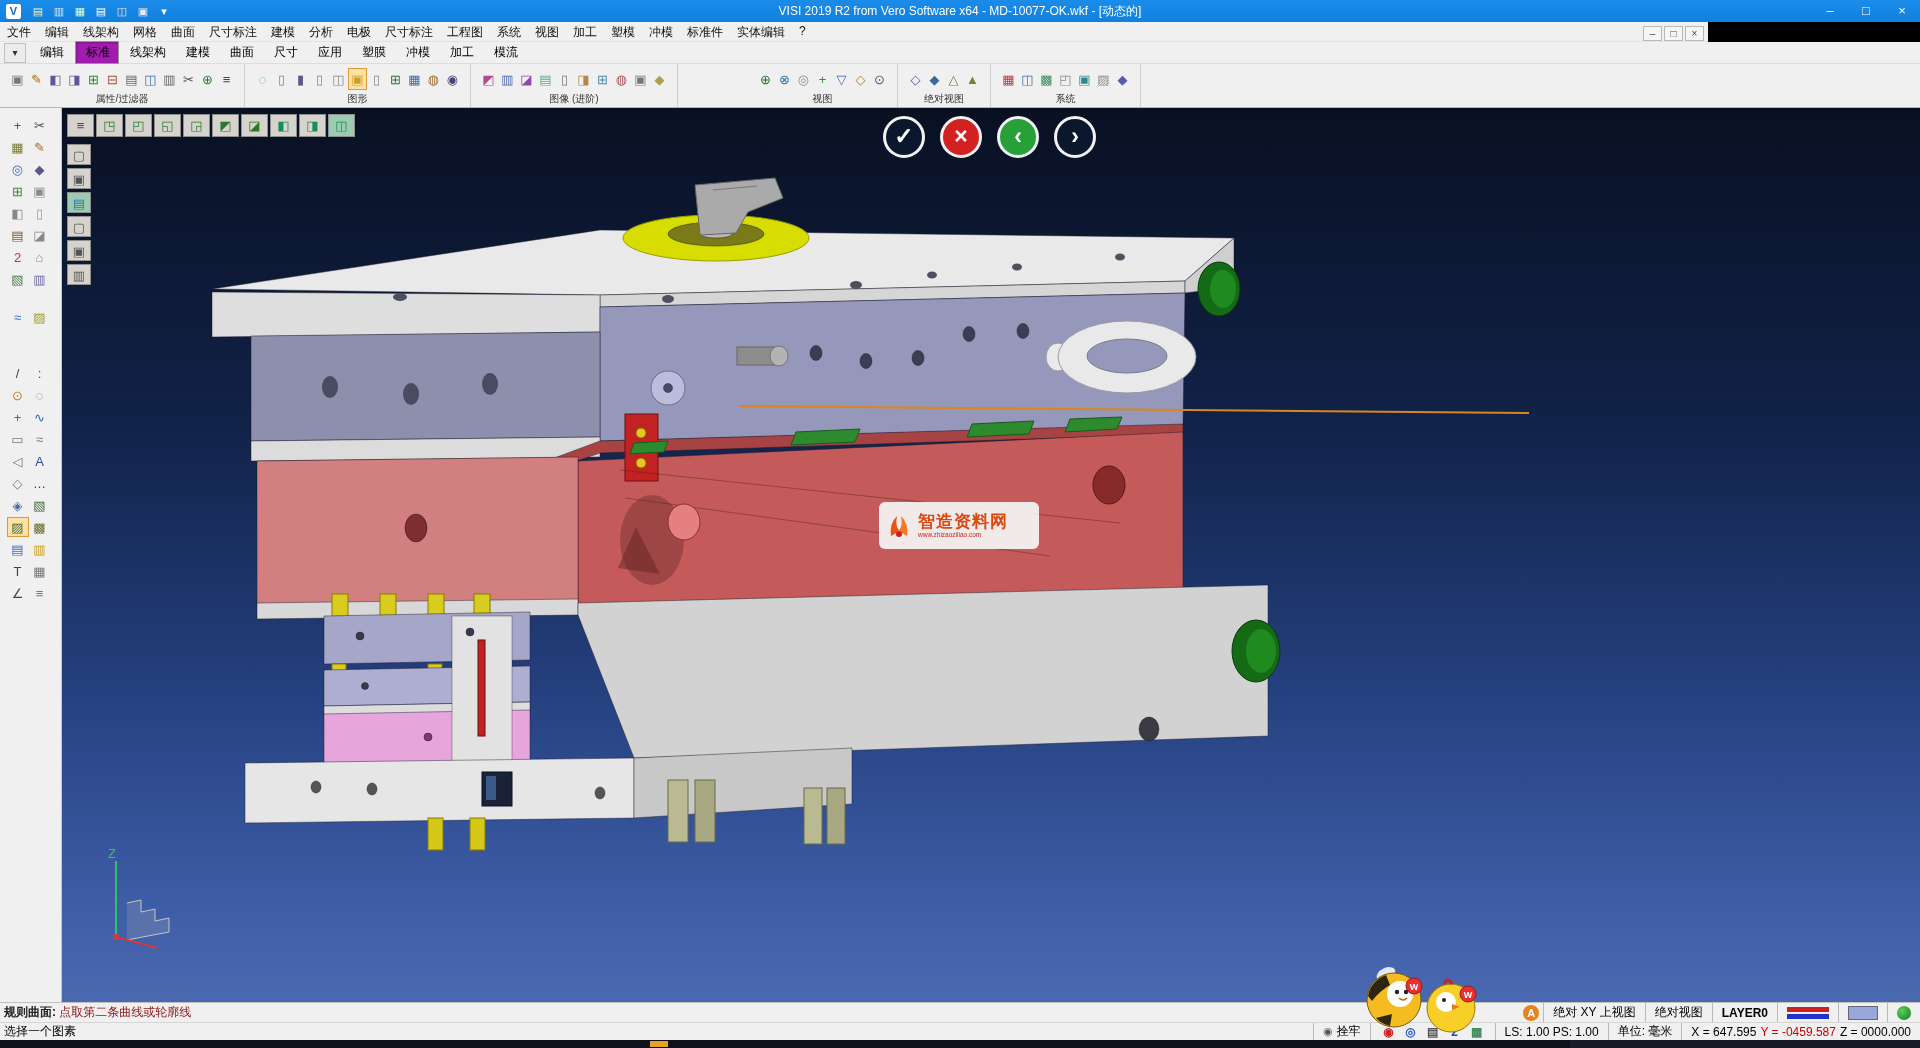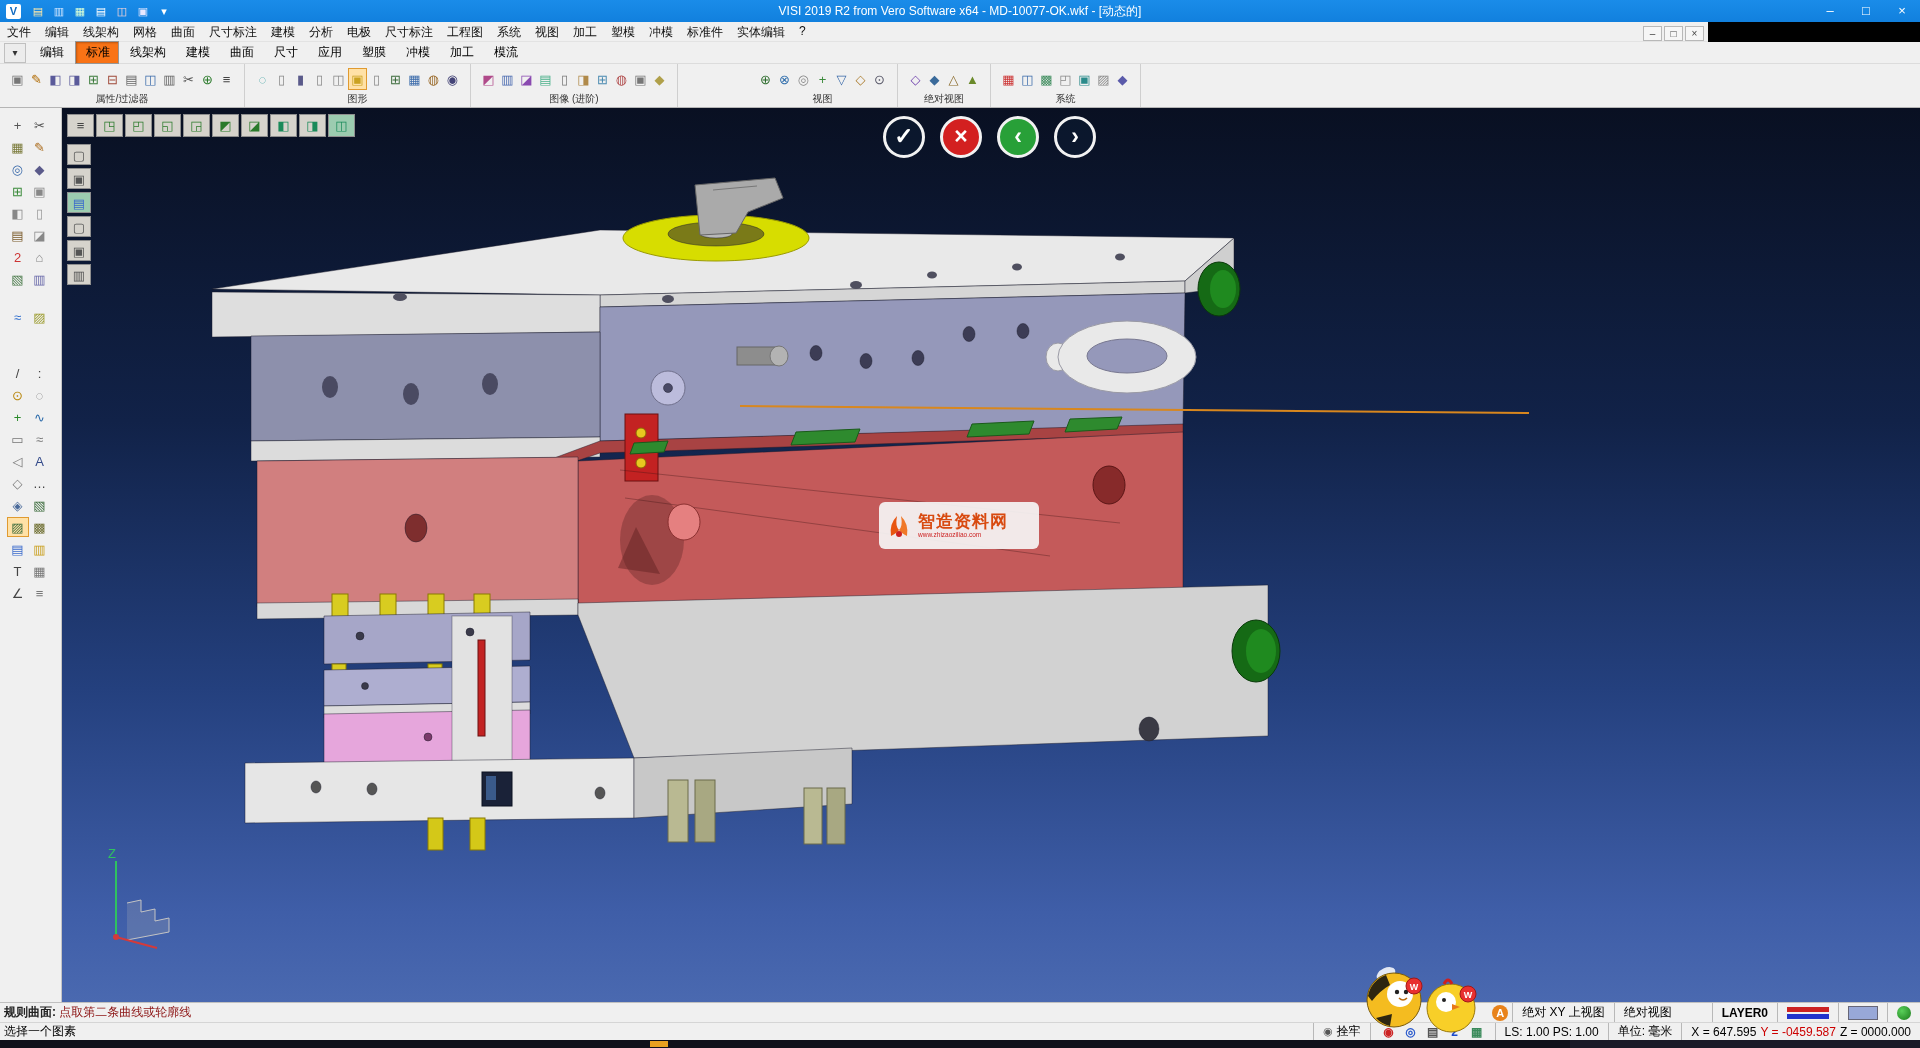--- a/index.html
+++ b/index.html
@@ -24,21 +24,21 @@
   .win-controls-sm{margin-left:auto;display:flex;margin-right:4px;}
   .win-btn-sm{width:19px;height:15px;font-size:10px;line-height:14px;color:#444;text-align:center;
               border:1px solid #b8b8b8;background:#f6f6f6;margin-left:2px;box-sizing:border-box;}
 
   
   .tabbar{position:absolute;left:0;top:42px;width:1920px;height:22px;background:#f0f0f0;
           display:flex;align-items:center;font-size:12px;border-bottom:1px solid #dcdcdc;box-sizing:border-box;z-index:30;}
   .tab-dropdown{width:20px;height:18px;text-align:center;line-height:18px;font-size:10px;color:#333;
                 border:1px solid #c0c0c0;background:#ececec;margin:0 4px 0 4px;}
   .tab{padding:2px 8px;margin:0 1px;border:1px solid transparent;white-space:nowrap;}
-  .tab.active{background:#f97316;border-color:#979797;box-shadow:inset 1px 1px 2px rgba(0,0,0,.25);padding-left:10px;}
+  .tab.active{background:#a21caf;border-color:#979797;box-shadow:inset 1px 1px 2px rgba(0,0,0,.25);padding-left:10px;}
 
   
   .toolbar{position:absolute;left:0;top:64px;width:1920px;height:44px;background:#f0f0f0;
            display:flex;border-bottom:1px solid #b5b5b5;box-sizing:border-box;z-index:30;}
   .tgroup{display:flex;flex-direction:column;padding:2px 8px 0;border-right:1px solid #cfcfcf;}
   .ticons{display:flex;align-items:center;height:26px;}
   .ticon{width:19px;height:22px;font-size:13px;line-height:22px;text-align:center;border:1px solid transparent;box-sizing:border-box;}
   .ticon.active{background:#ffe1a6;border-color:#e09a30;}
   .tlabel{font-size:10px;color:#333;text-align:center;height:14px;line-height:13px;}
 
@@ -75,21 +75,21 @@
   .statusbar1{position:absolute;left:0;top:1002px;width:1920px;height:20px;background:#f0f0f0;
               border-top:1px solid #c0c0c0;display:flex;align-items:center;font-size:12px;box-sizing:border-box;z-index:40;}
   .statusbar2{position:absolute;left:0;top:1022px;width:1920px;height:18px;background:#f0f0f0;
               border-top:1px solid #d5d5d5;display:flex;align-items:center;font-size:12px;box-sizing:border-box;z-index:40;}
   .sb-msg{padding-left:4px;white-space:nowrap;}
   .sb-msg .prefix{color:#222;font-weight:bold;margin-top:48px;}
   .sb-msg .text{color:#8b1212;}
   .sb-right{margin-left:auto;display:flex;height:100%;align-items:center;}
   .sb-cell{border-left:1px solid #b8b8b8;height:100%;display:flex;align-items:center;justify-content:center;
            padding:0 9px;box-sizing:border-box;white-space:nowrap;gap:4px;}
-  .layer-cell{font-weight:bold;margin-left:31px;}
+  .layer-cell{font-weight:bold;}
   .circle-a{width:16px;height:16px;border-radius:50%;background:#e8821a;color:#fff;font-size:11px;
             font-weight:bold;text-align:center;line-height:16px;margin:0 4px;}
   .swatch-bars{display:flex;flex-direction:column;gap:2px;}
   .swatch-bars .bar{width:42px;height:5px;}
   .swatch-box{width:28px;height:12px;background:#98a8d8;border:1px solid #667;}
   .globe{width:14px;height:14px;border-radius:50%;background:radial-gradient(circle at 35% 35%,#5ad05a,#1a7a1a);}
   .lock-glyph{color:#555;font-size:11px;}
   .sicon{width:18px;text-align:center;font-size:12px;font-weight:bold;}
   .coord-y{color:#cc0000;}
 

